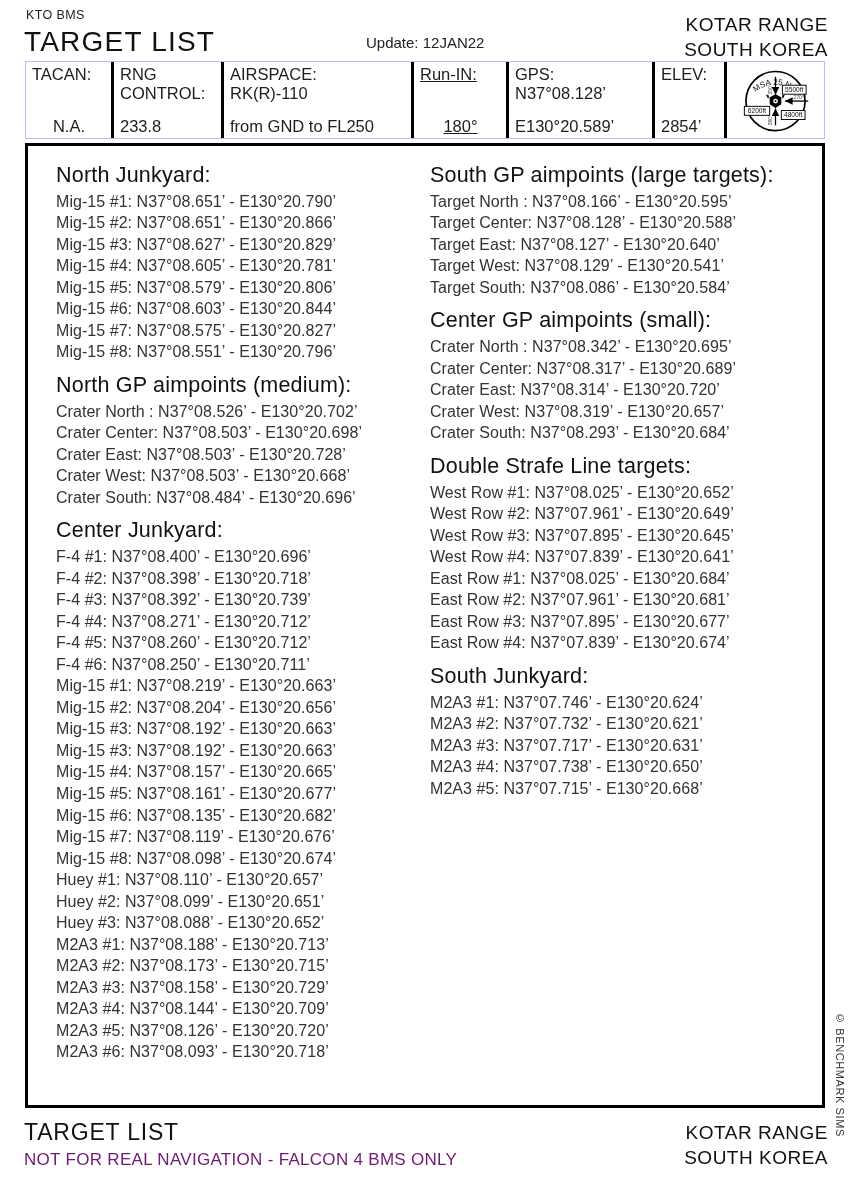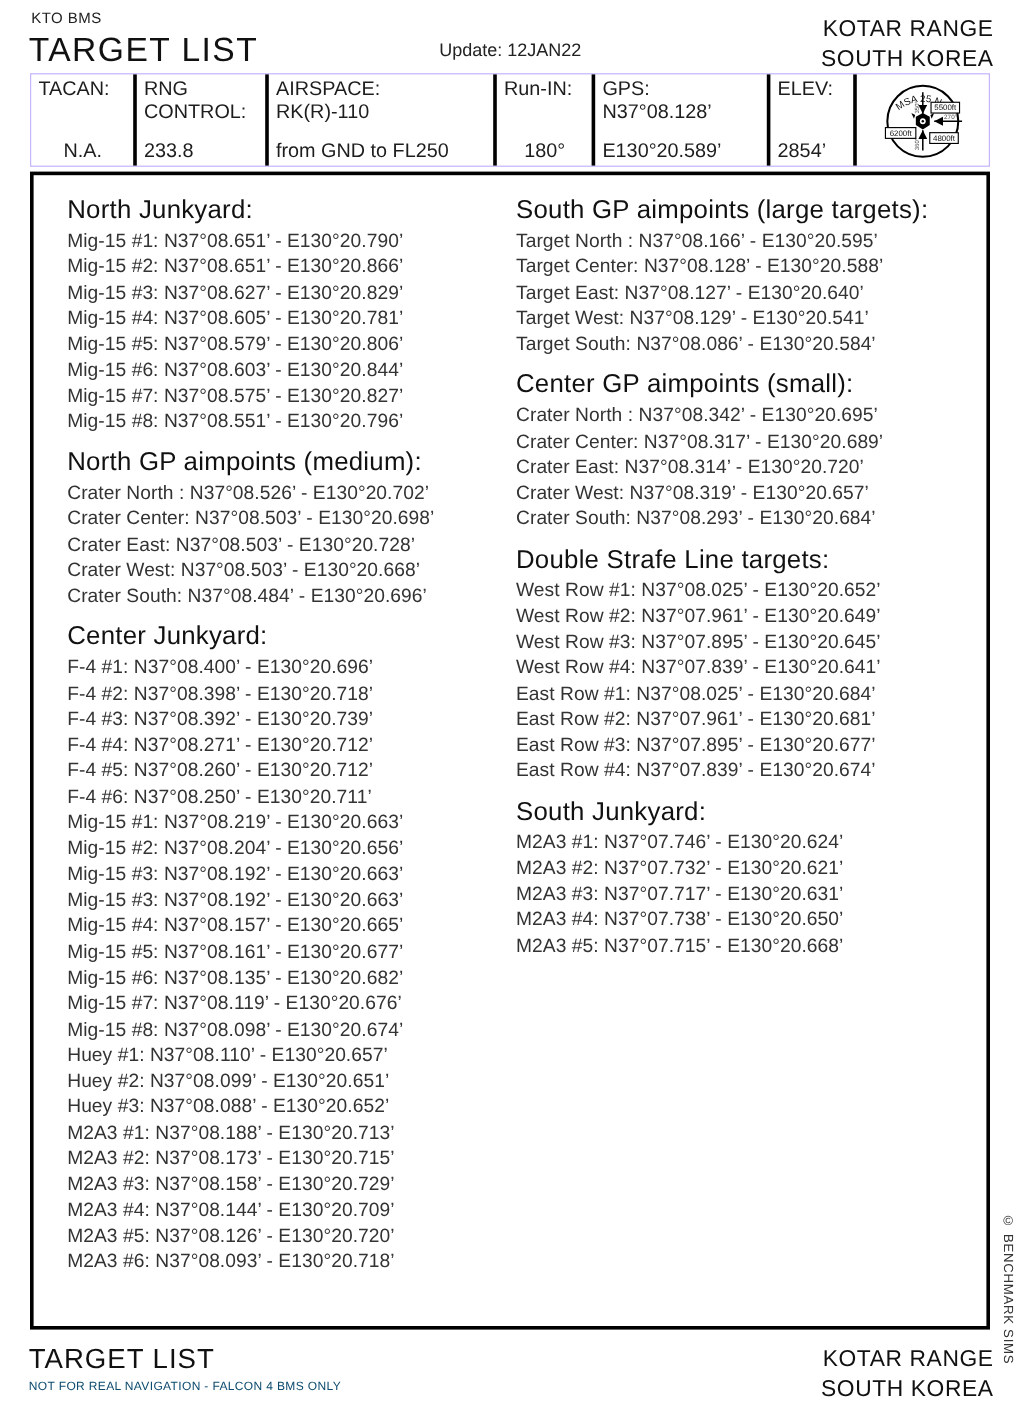--- a/index.html
+++ b/index.html
@@ -49,21 +49,21 @@
     border-right: 3px solid #000;
     padding: 3px 5px 2px 6px;
     position: relative;
     display: flex; flex-direction: column;
     font-size: 16.5px; line-height: 1.17; color: #1d1d1d;
   }
   .cell:last-child { border-right: none; }
   .c-tacan    { width: 88px; }
   .c-rng      { width: 110px; }
   .c-airspace { width: 190px; }
-  .c-runin    { width: 82px; }
+  .c-runin    { width: 95px; text-decoration: underline; }
   .c-gps      { width: 146px; }
   .c-elev     { width: 72px; justify-content: center; }
   .c-msa      { flex: 1; padding: 0; }
   .cell .lbl { white-space: nowrap; }
   .cell .val { margin-top: auto; white-space: nowrap; }
   .val-c { text-align: center; }
 
   
   .msa-wrap { position: relative; width: 100%; height: 100%; }
   .msa-svg  { display: block; width: 100%; height: 100%; }
@@ -104,21 +104,21 @@
     font-size: 11px; color: #333; letter-spacing: .6px;
     writing-mode: vertical-rl; text-orientation: mixed;
     white-space: nowrap;
   }
 
   
   .footer-left {
     position: absolute; left: 24px; top: 1119px;
   }
   .ft-title { font-size: 23px; letter-spacing: .8px; color: #111; line-height: 1.2; }
-  .ft-sub   { font-size: 10px; letter-spacing: .3px; color: #0c4a6e; margin-top: 3px; }
+  .ft-sub   { font-size: 17px; letter-spacing: .3px; color: #701a75; margin-top: 3px; }
   .footer-right {
     position: absolute; right: 22px; top: 1120px;
     text-align: right; line-height: 1.34;
     font-size: 19px; letter-spacing: .5px; color: #111;
   }
 </style>
 </head>
 <body>
 
 <div class="page">

